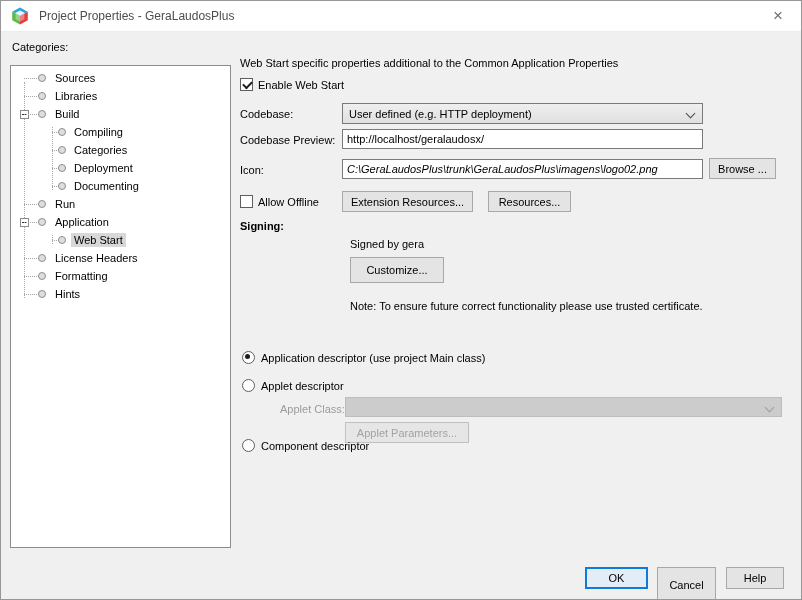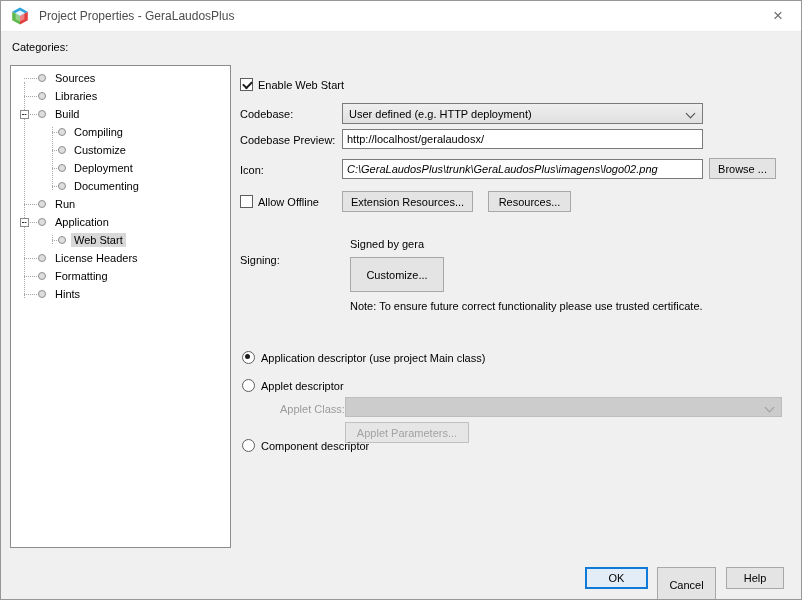--- a/index.html
+++ b/index.html
@@ -99,21 +99,21 @@
           <span class="lbl">Build</span>
         </div>
         <div class="tree-row lvl1">
           <span class="stub"></span>
           <span class="bullet"></span>
           <span class="lbl">Compiling</span>
         </div>
         <div class="tree-row lvl1">
           <span class="stub"></span>
           <span class="bullet"></span>
-          <span class="lbl">Customize</span>
+          <span class="lbl">Categories</span>
         </div>
         <div class="tree-row lvl1">
           <span class="stub"></span>
           <span class="bullet"></span>
           <span class="lbl">Deployment</span>
         </div>
         <div class="tree-row lvl1">
           <span class="stub"></span>
           <span class="bullet"></span>
           <span class="lbl">Documenting</span>
@@ -145,20 +145,21 @@
           <span class="lbl">Formatting</span>
         </div>
         <div class="tree-row lvl0">
           <span class="stub"></span>
           <span class="bullet"></span>
           <span class="lbl">Hints</span>
         </div>
       </div>
   </div>
 
+  <div class="hdr">Web Start specific properties additional to the Common Application Properties</div>
   <div class="chkrow" style="left:239px;top:77px;">
     <span class="checkbox on">
         <span class="mark"></span>
       </span>
     <span>Enable Web Start</span>
   </div>
 
   <div class="flabel" style="left:239px;top:107px;">Codebase:</div>
   <div class="combo" style="left:341px;top:102px;width:361px;height:21px;">
     <span>User defined (e.g. HTTP deployment)</span>
@@ -172,23 +173,23 @@
   <input class="tinput" style="left: 341px; top: 158px; width: 361px; height: 20px; font-style: italic;" value="C:\GeraLaudosPlus\trunk\GeraLaudosPlus\imagens\logo02.png">
   <div class="btn" style="left:708px;top:157px;width:67px;height:21px;">Browse ...</div>
 
   <div class="chkrow" style="left:239px;top:194px;">
     <span class="checkbox"></span>
     <span>Allow Offline</span>
   </div>
   <div class="btn" style="left:341px;top:190px;width:131px;height:21px;">Extension Resources...</div>
   <div class="btn" style="left:487px;top:190px;width:83px;height:21px;">Resources...</div>
 
-  <div class="flabel" style="left:239px;top:253px;">Signing:</div>
+  <div class="flabel" style="left:239px;top:219px;font-weight:bold;">Signing:</div>
   <div class="signval">Signed by gera</div>
-  <div class="btn" style="left:349px;top:256px;width:94px;height:35px;">Customize...</div>
+  <div class="btn" style="left:349px;top:256px;width:94px;height:26px;">Customize...</div>
   <div class="note">Note: To ensure future correct functionality please use trusted certificate.</div>
 
   <div class="radiorow" style="left:241px;top:350px;">
     <span class="radio on">
         <span class="dot"></span>
       </span>
     <span>Application descriptor (use project Main class)</span>
   </div>
   <div class="radiorow" style="left:241px;top:378px;">
     <span class="radio"></span>

